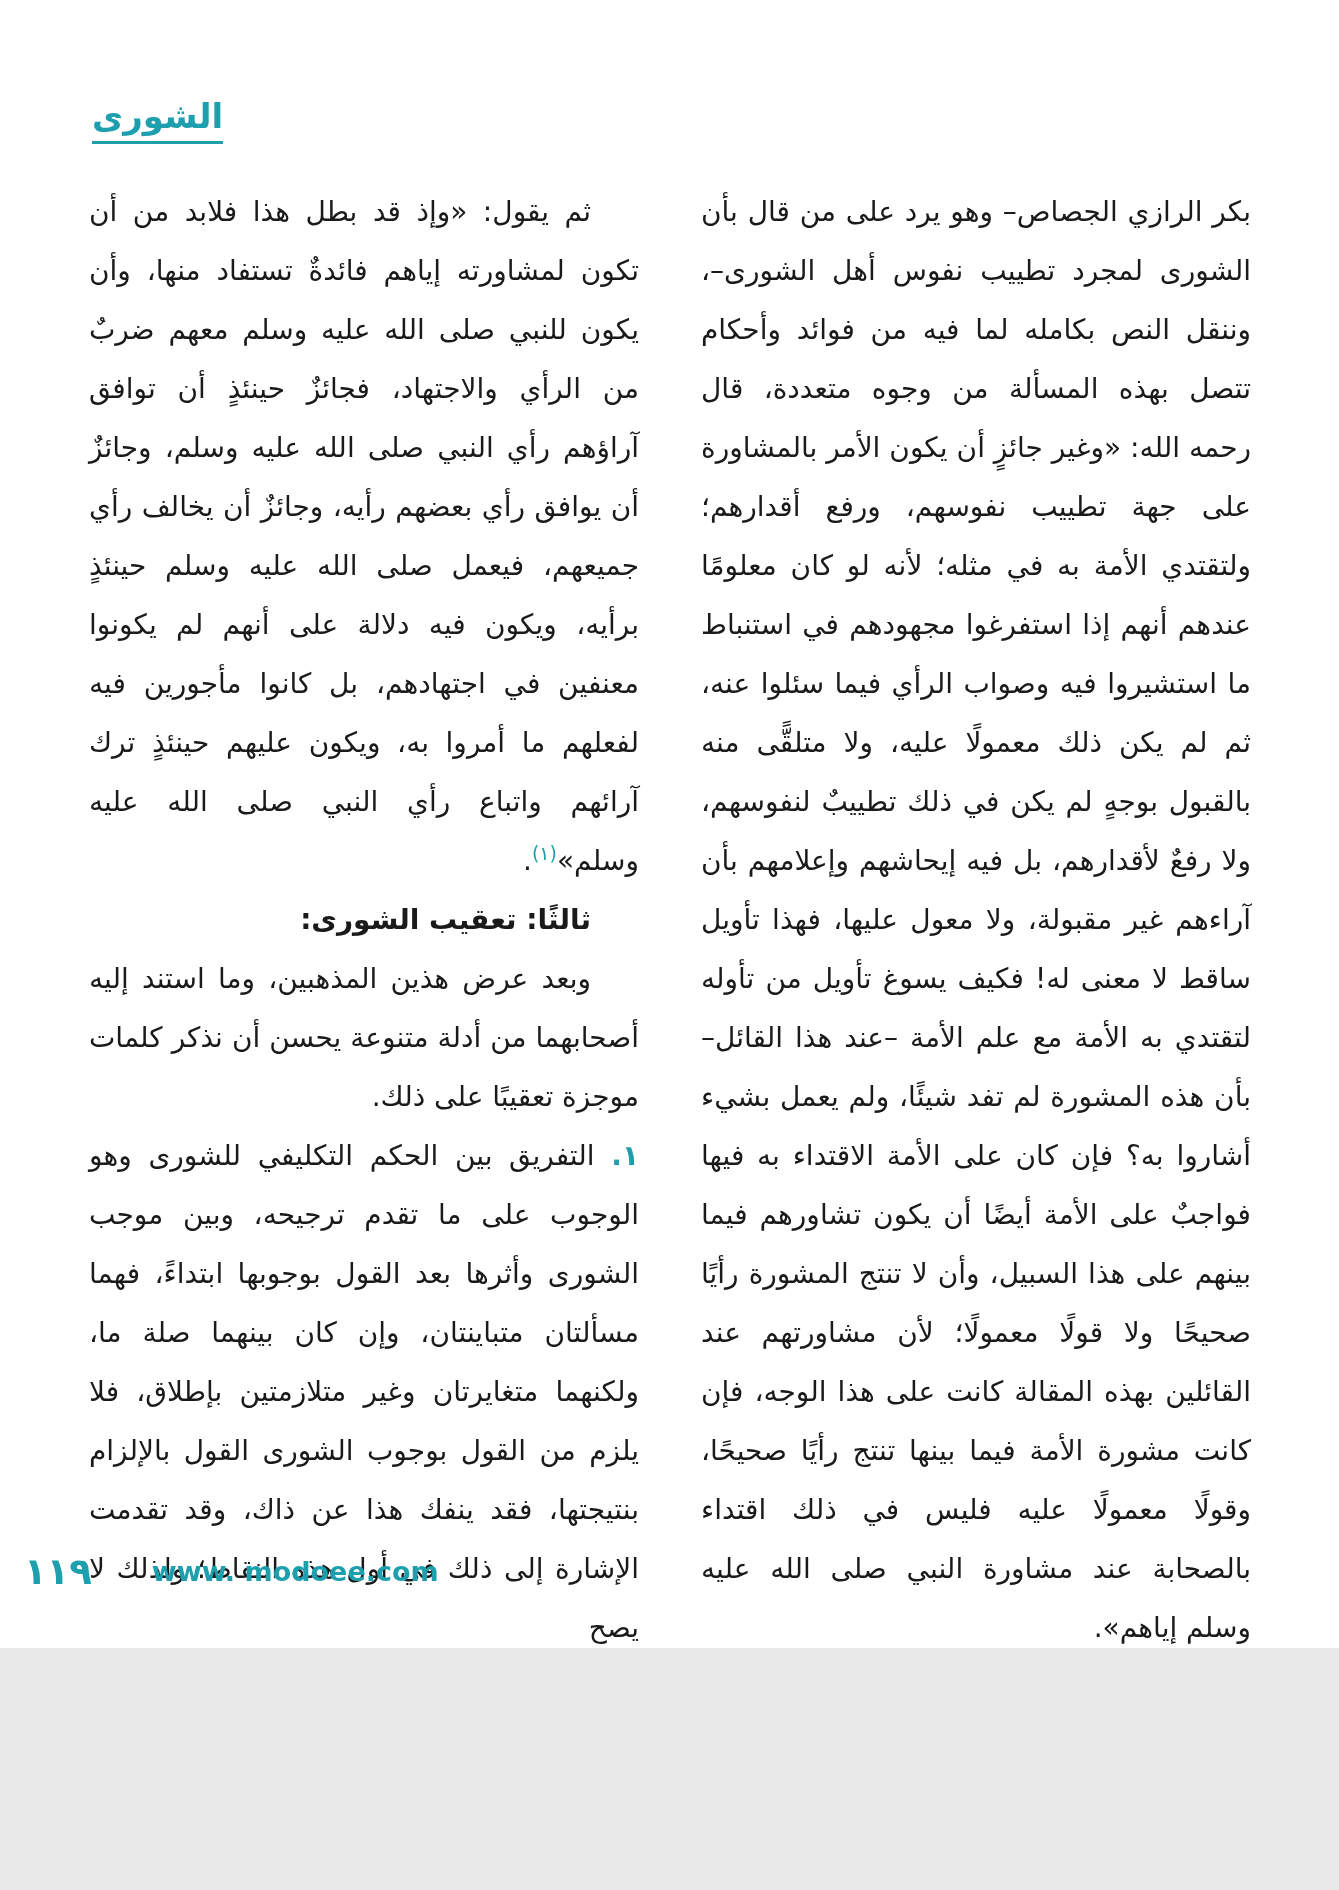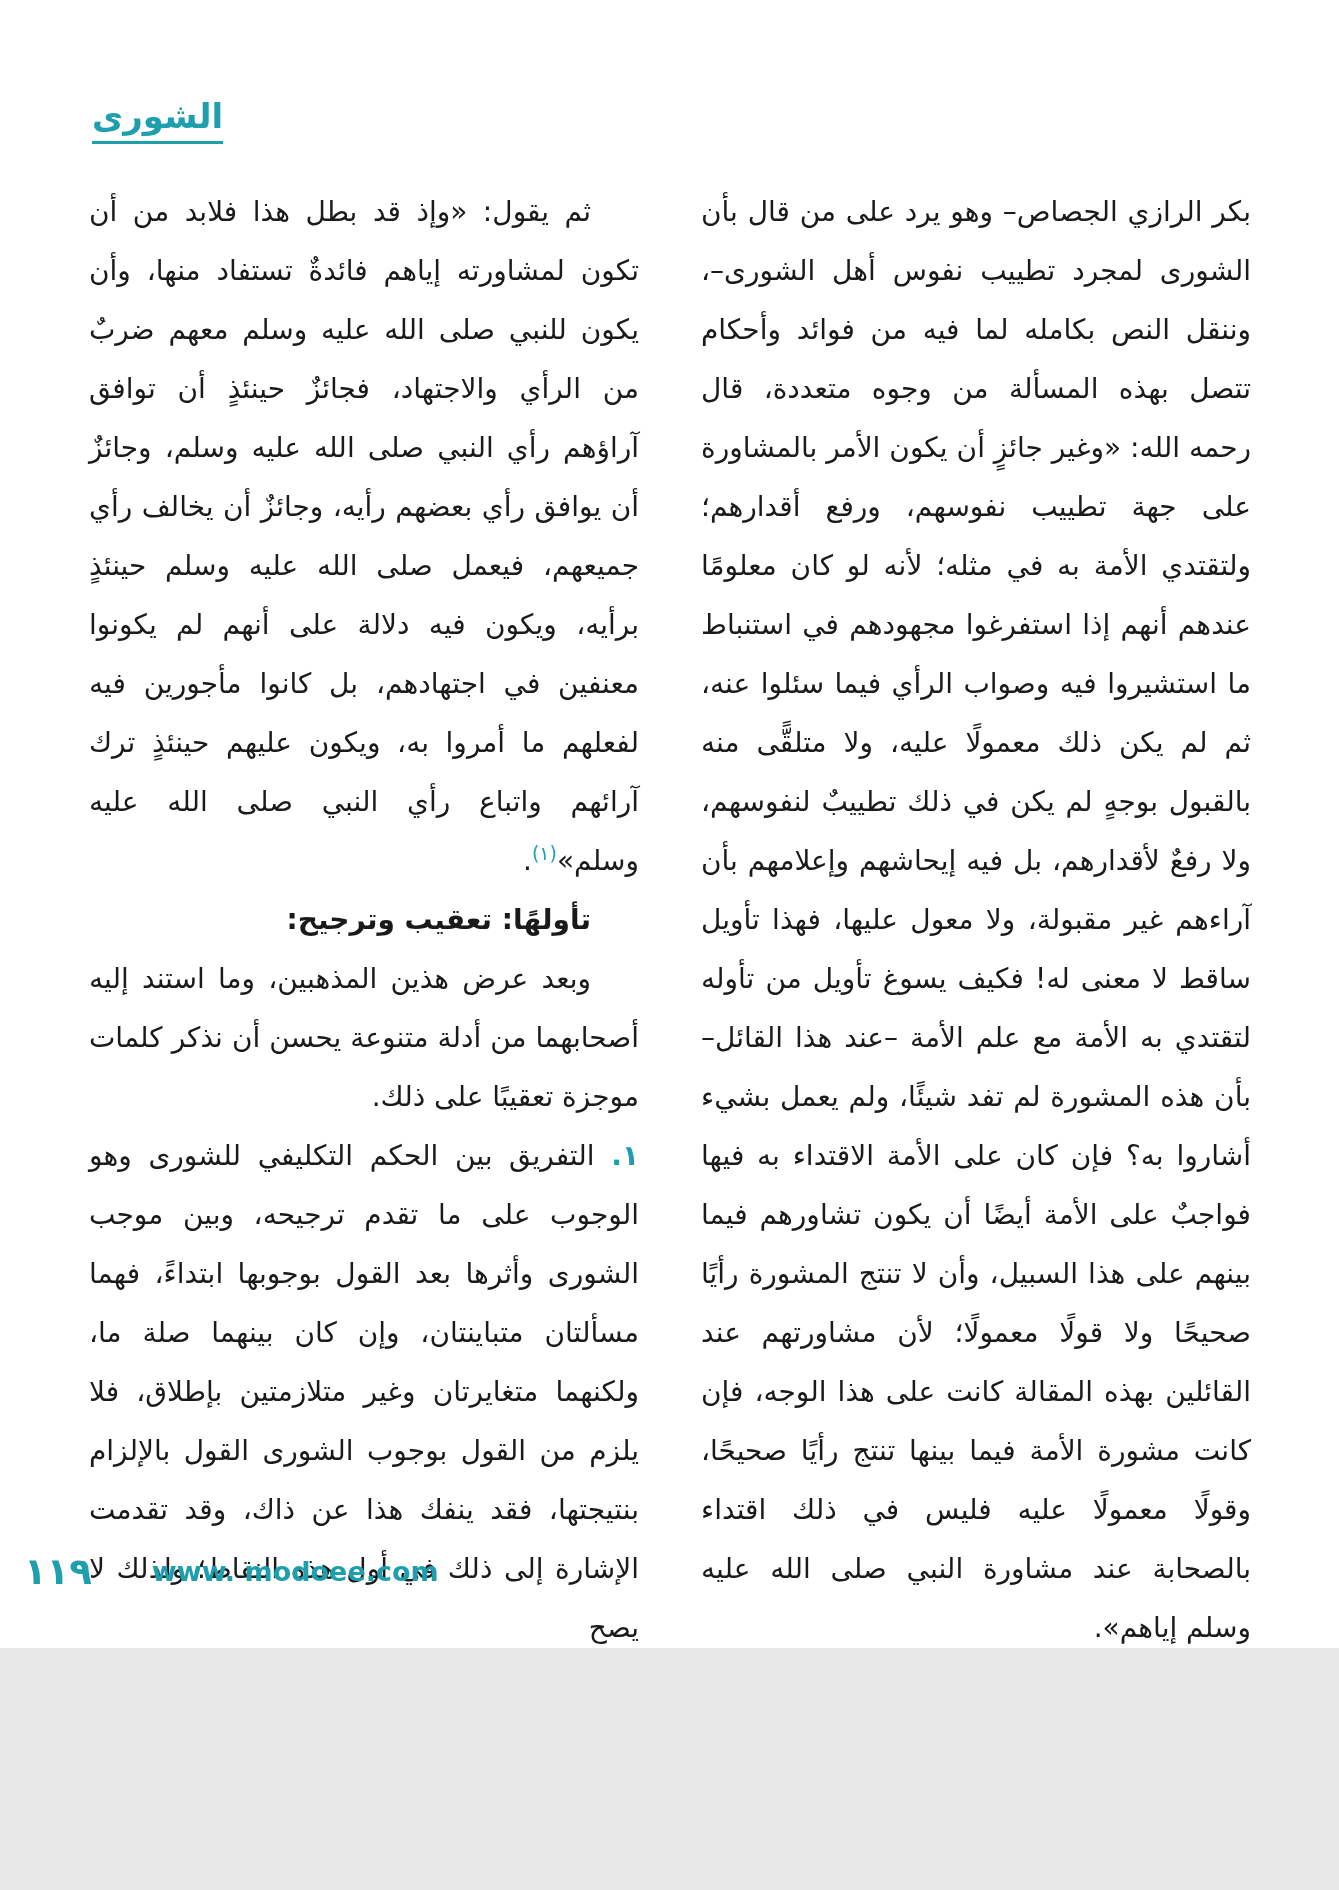--- a/index.html
+++ b/index.html
@@ -123,21 +123,21 @@
   <main class="columns">
 
     <section class="col col-right">
       <p class="body-par">بكر الرازي الجصاص– وهو يرد على من قال بأن الشورى لمجرد تطييب نفوس أهل الشورى–، وننقل النص بكامله لما فيه من فوائد وأحكام تتصل بهذه المسألة من وجوه متعددة، قال رحمه الله: «وغير جائزٍ أن يكون الأمر بالمشاورة على جهة تطييب نفوسهم، ورفع أقدارهم؛ ولتقتدي الأمة به في مثله؛ لأنه لو كان معلومًا عندهم أنهم إذا استفرغوا مجهودهم في استنباط ما استشيروا فيه وصواب الرأي فيما سئلوا عنه، ثم لم يكن ذلك معمولًا عليه، ولا متلقًّى منه بالقبول بوجهٍ لم يكن في ذلك تطييبٌ لنفوسهم، ولا رفعٌ لأقدارهم، بل فيه إيحاشهم وإعلامهم بأن آراءهم غير مقبولة، ولا معول عليها، فهذا تأويل ساقط لا معنى له! فكيف يسوغ تأويل من تأوله لتقتدي به الأمة مع علم الأمة –عند هذا القائل– بأن هذه المشورة لم تفد شيئًا، ولم يعمل بشيء أشاروا به؟ فإن كان على الأمة الاقتداء به فيها فواجبٌ على الأمة أيضًا أن يكون تشاورهم فيما بينهم على هذا السبيل، وأن لا تنتج المشورة رأيًا صحيحًا ولا قولًا معمولًا؛ لأن مشاورتهم عند القائلين بهذه المقالة كانت على هذا الوجه، فإن كانت مشورة الأمة فيما بينها تنتج رأيًا صحيحًا، وقولًا معمولًا عليه فليس في ذلك اقتداء بالصحابة عند مشاورة النبي صلى الله عليه وسلم إياهم».</p>
     </section>
 
     <section class="col col-left">
 
       <p class="body-par indent"><span>ثم يقول: «وإذ قد بطل هذا فلابد من أن تكون لمشاورته إياهم فائدةٌ تستفاد منها، وأن يكون للنبي صلى الله عليه وسلم معهم ضربٌ من الرأي والاجتهاد، فجائزٌ حينئذٍ أن توافق آراؤهم رأي النبي صلى الله عليه وسلم، وجائزٌ أن يوافق رأي بعضهم رأيه، وجائزٌ أن يخالف رأي جميعهم، فيعمل صلى الله عليه وسلم حينئذٍ برأيه، ويكون فيه دلالة على أنهم لم يكونوا معنفين في اجتهادهم، بل كانوا مأجورين فيه لفعلهم ما أمروا به، ويكون عليهم حينئذٍ ترك آرائهم واتباع رأي النبي صلى الله عليه وسلم»</span><span class="sup accent">(١)</span><span>.</span></p>
 
-      <p class="heading indent">تأولهًا: تعقيب وترجيح:</p>
+      <p class="heading indent">ثالثًا: تعقيب الشورى:</p>
 
       <p class="body-par indent">وبعد عرض هذين المذهبين، وما استند إليه أصحابهما من أدلة متنوعة يحسن أن نذكر كلمات موجزة تعقيبًا على ذلك.</p>
 
       <p class="body-par"><span class="accent num">١.</span> <span>التفريق بين الحكم التكليفي للشورى وهو الوجوب على ما تقدم ترجيحه، وبين موجب الشورى وأثرها بعد القول بوجوبها ابتداءً، فهما مسألتان متباينتان، وإن كان بينهما صلة ما، ولكنهما متغايرتان وغير متلازمتين بإطلاق، فلا يلزم من القول بوجوب الشورى القول بالإلزام بنتيجتها، فقد ينفك هذا عن ذاك، وقد تقدمت الإشارة إلى ذلك في أول هذه النقاط؛ ولذلك لا يصح</span></p>
 
       <div class="footnote">
         <div class="footnote-divider"></div>
         <p class="footnote-text"><span class="accent">(١)</span> <span>أحكام القرآن، الجصاص ٢/ ٣٣٠–٣٣١ .</span></p>
       </div>
 

